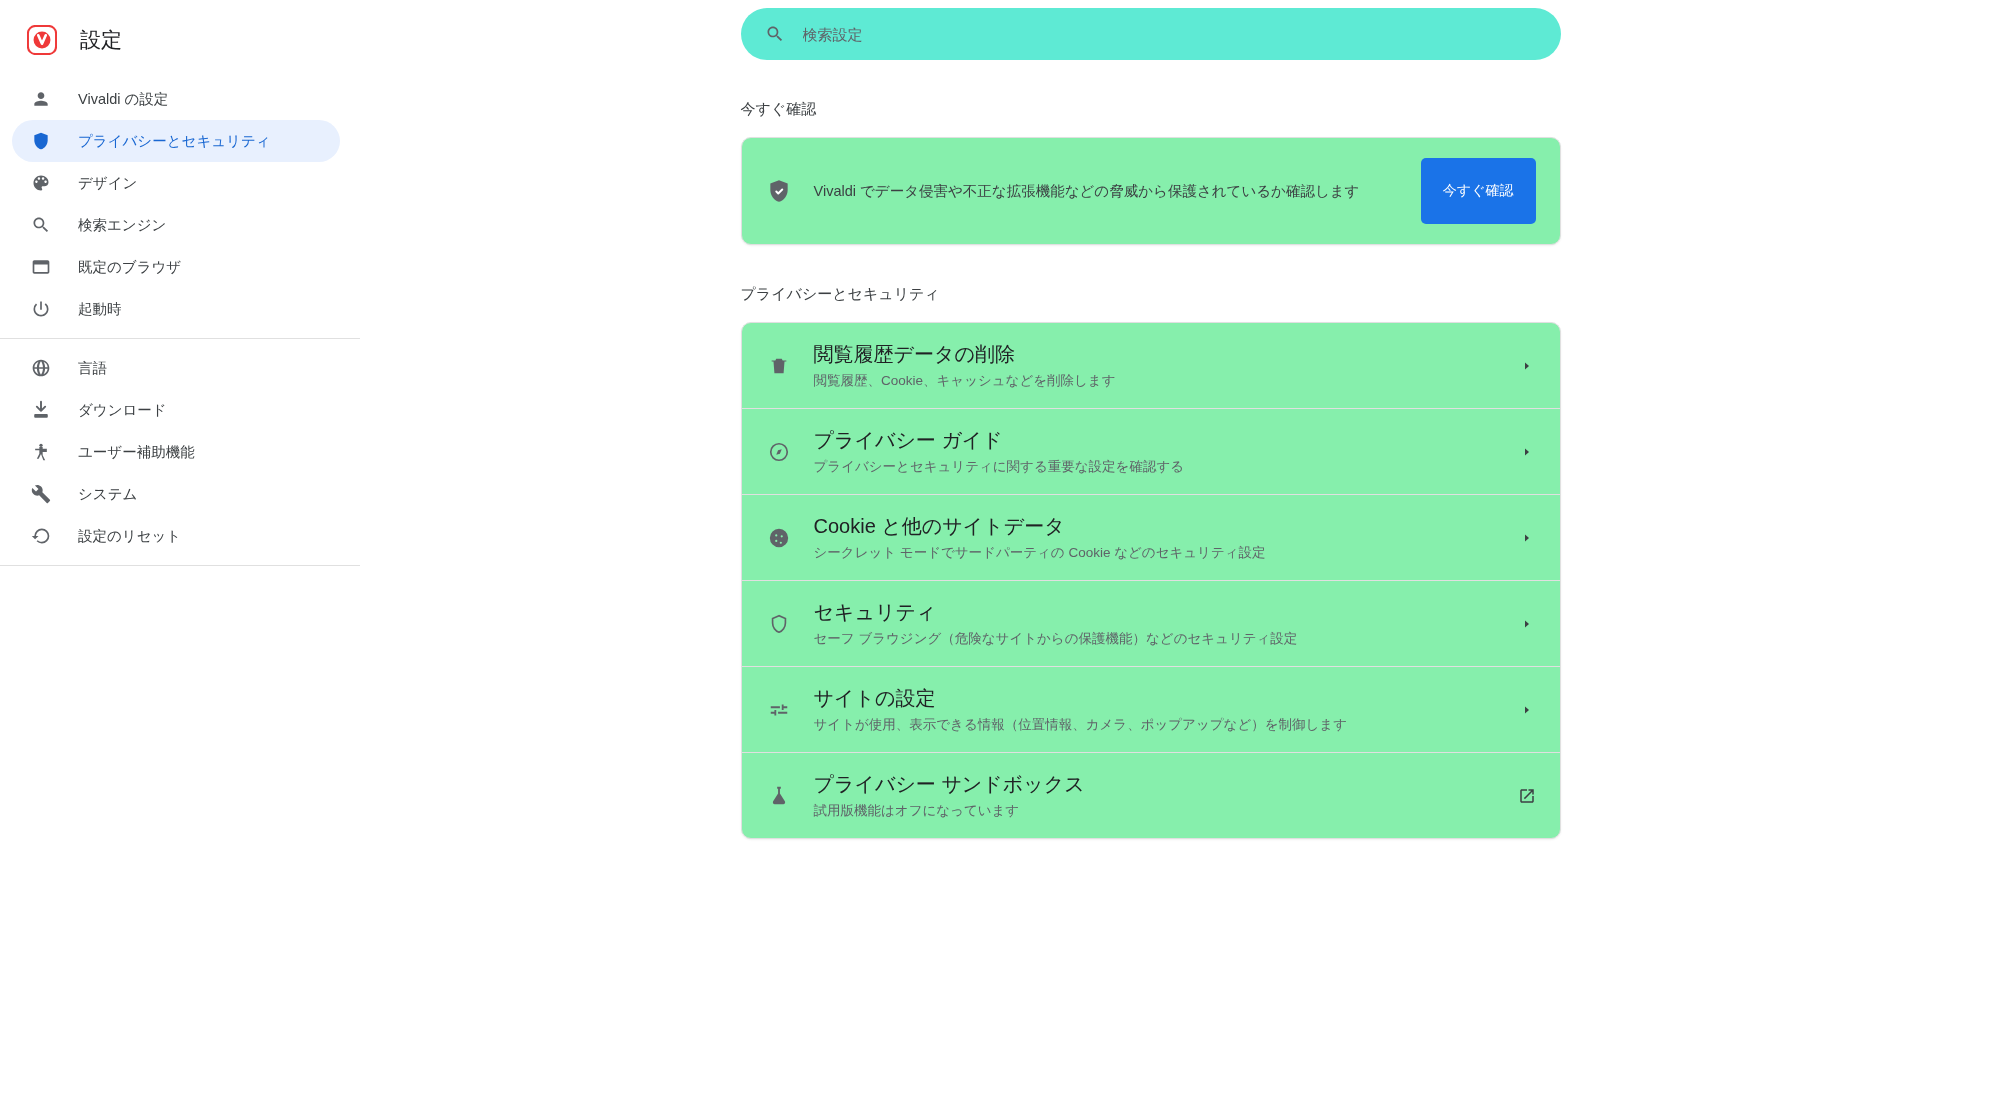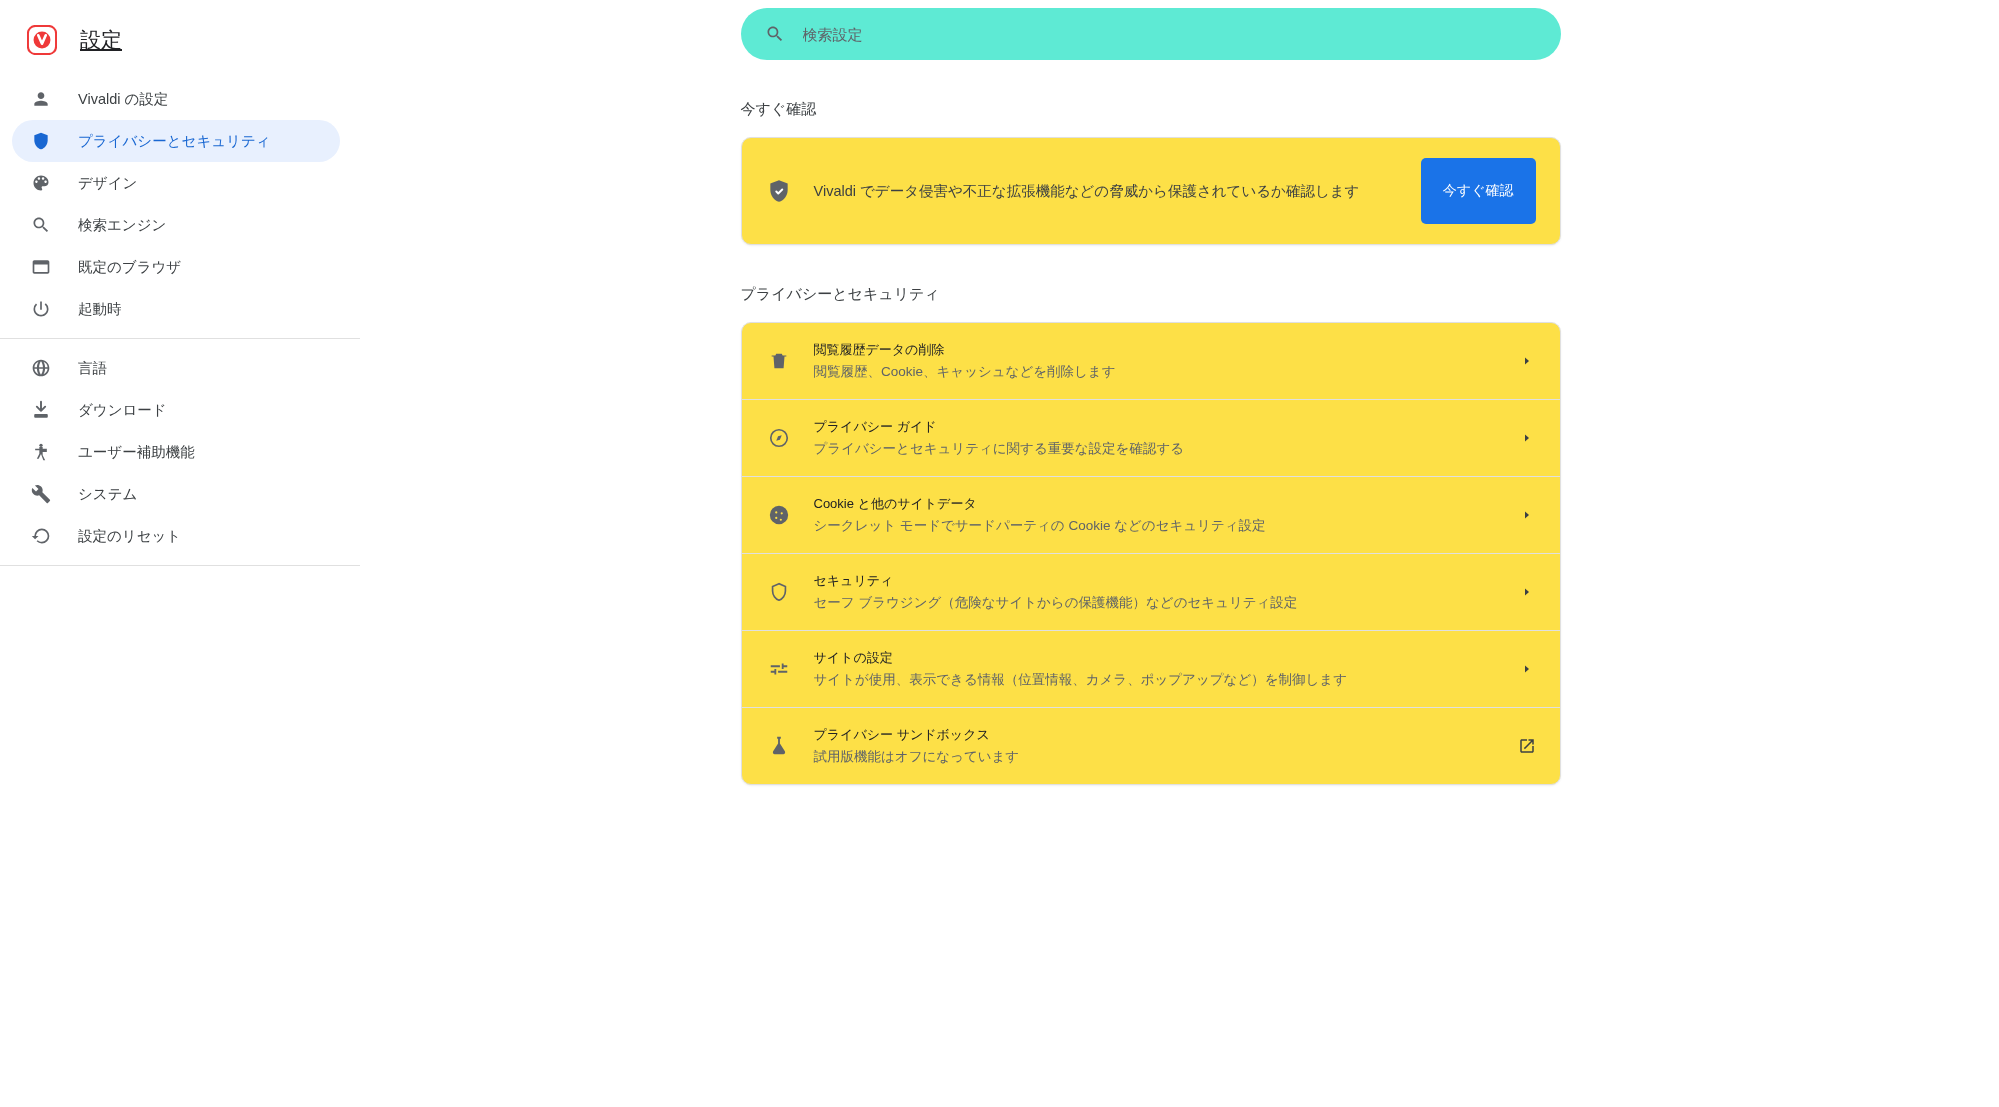--- a/index.html
+++ b/index.html
@@ -18,21 +18,20 @@
     flex-shrink: 0;
     padding-top: 14px;
     overflow-y: auto;
   }
 
   .sidebar-header {
     display: flex;
     align-items: center;
     gap: 22px;
     padding: 10px 26px 22px 26px;
-    text-decoration: underline;
   }
   .vivaldi-logo {
     width: 32px;
     height: 32px;
     display: flex;
     align-items: center;
     justify-content: center;
   }
   .page-title {
     font-size: 21px;
@@ -117,21 +116,21 @@
     font-size: 15px;
     color: #3c4043;
     margin-bottom: 18px;
     font-weight: 500;
   }
 
   .card {
     border: 1px solid #e0e0e0;
     border-radius: 10px;
     box-shadow: 0 1px 2px rgba(60,64,67,0.08);
-    background: #fde047;
+    background: #86efac;
     margin-bottom: 40px;
   }
 
   .safety-row {
     display: flex;
     align-items: center;
     padding: 20px 24px;
     gap: 22px;
   }
   .safety-row .shield-badge {
@@ -170,21 +169,21 @@
   .list-row .row-icon {
     width: 26px;
     height: 26px;
     display: flex;
     align-items: center;
     justify-content: center;
     color: #5f6368;
   }
   .row-text { flex: 1; }
   .row-title {
-    font-size: 13px;
+    font-size: 20px;
     color: #202124;
     margin-bottom: 4px;
   }
   .row-sub {
     font-size: 13.5px;
     color: #5f6368;
   }
   .row-arrow {
     width: 18px;
     height: 18px;

